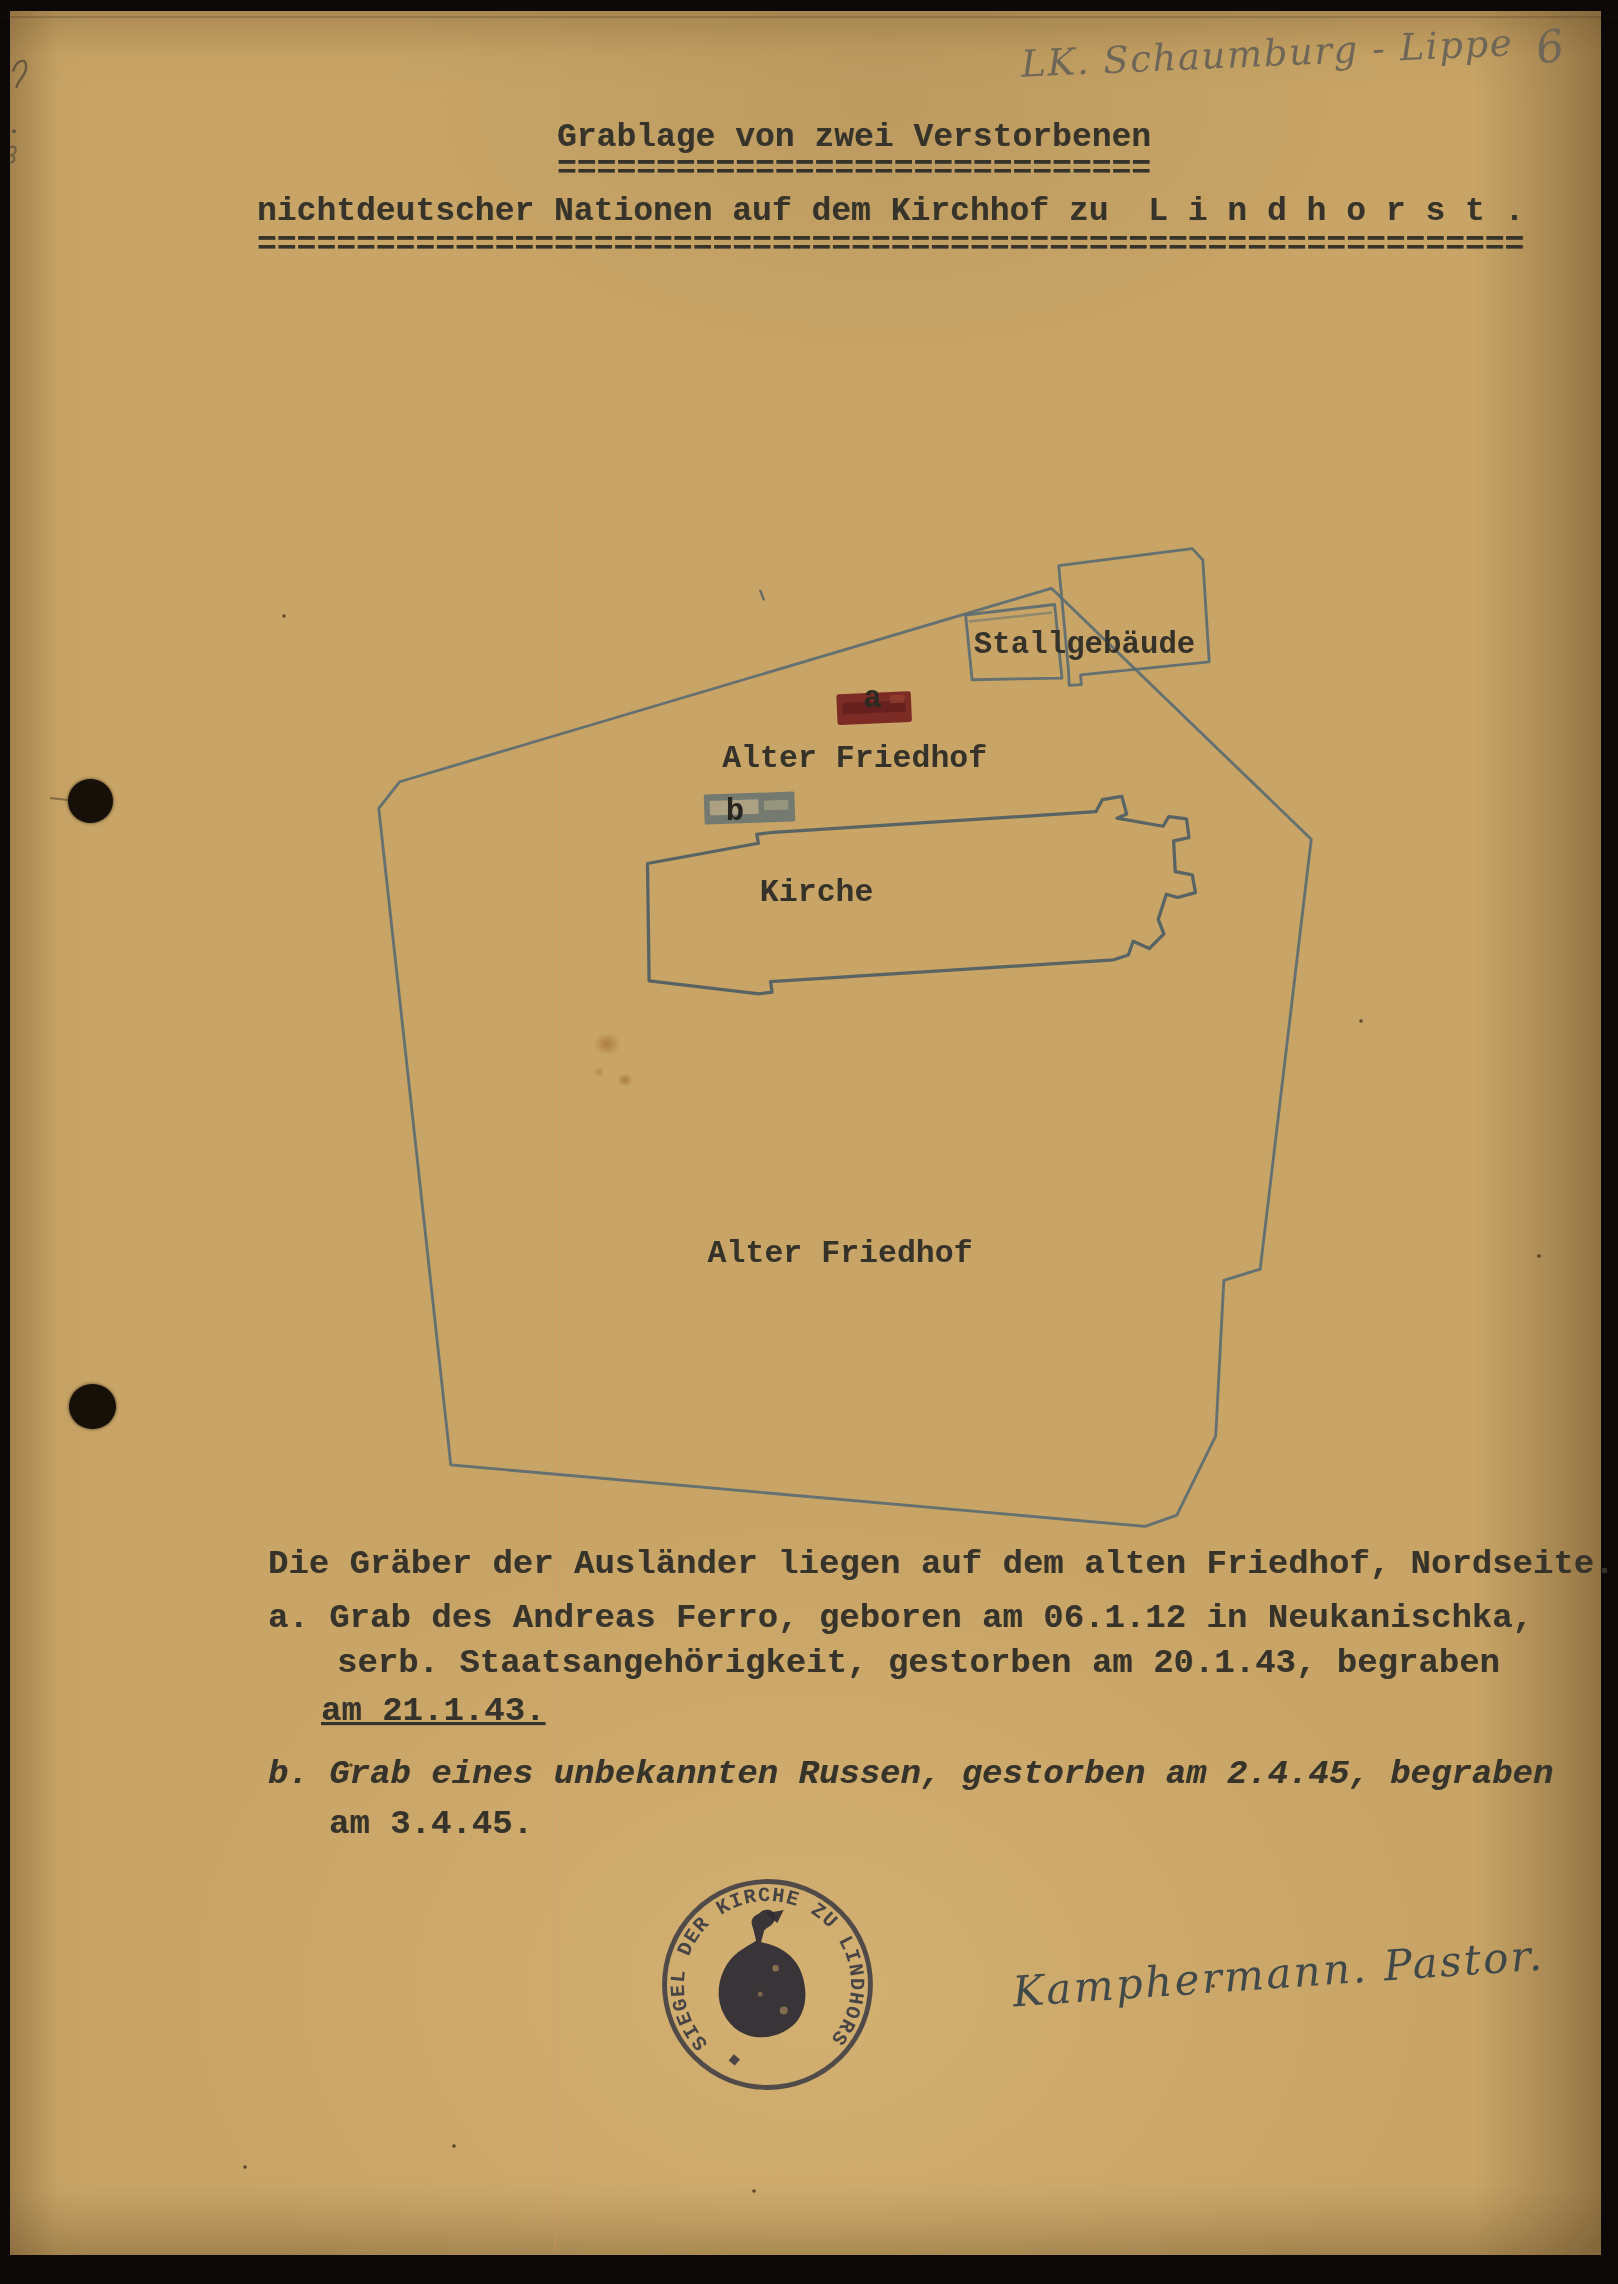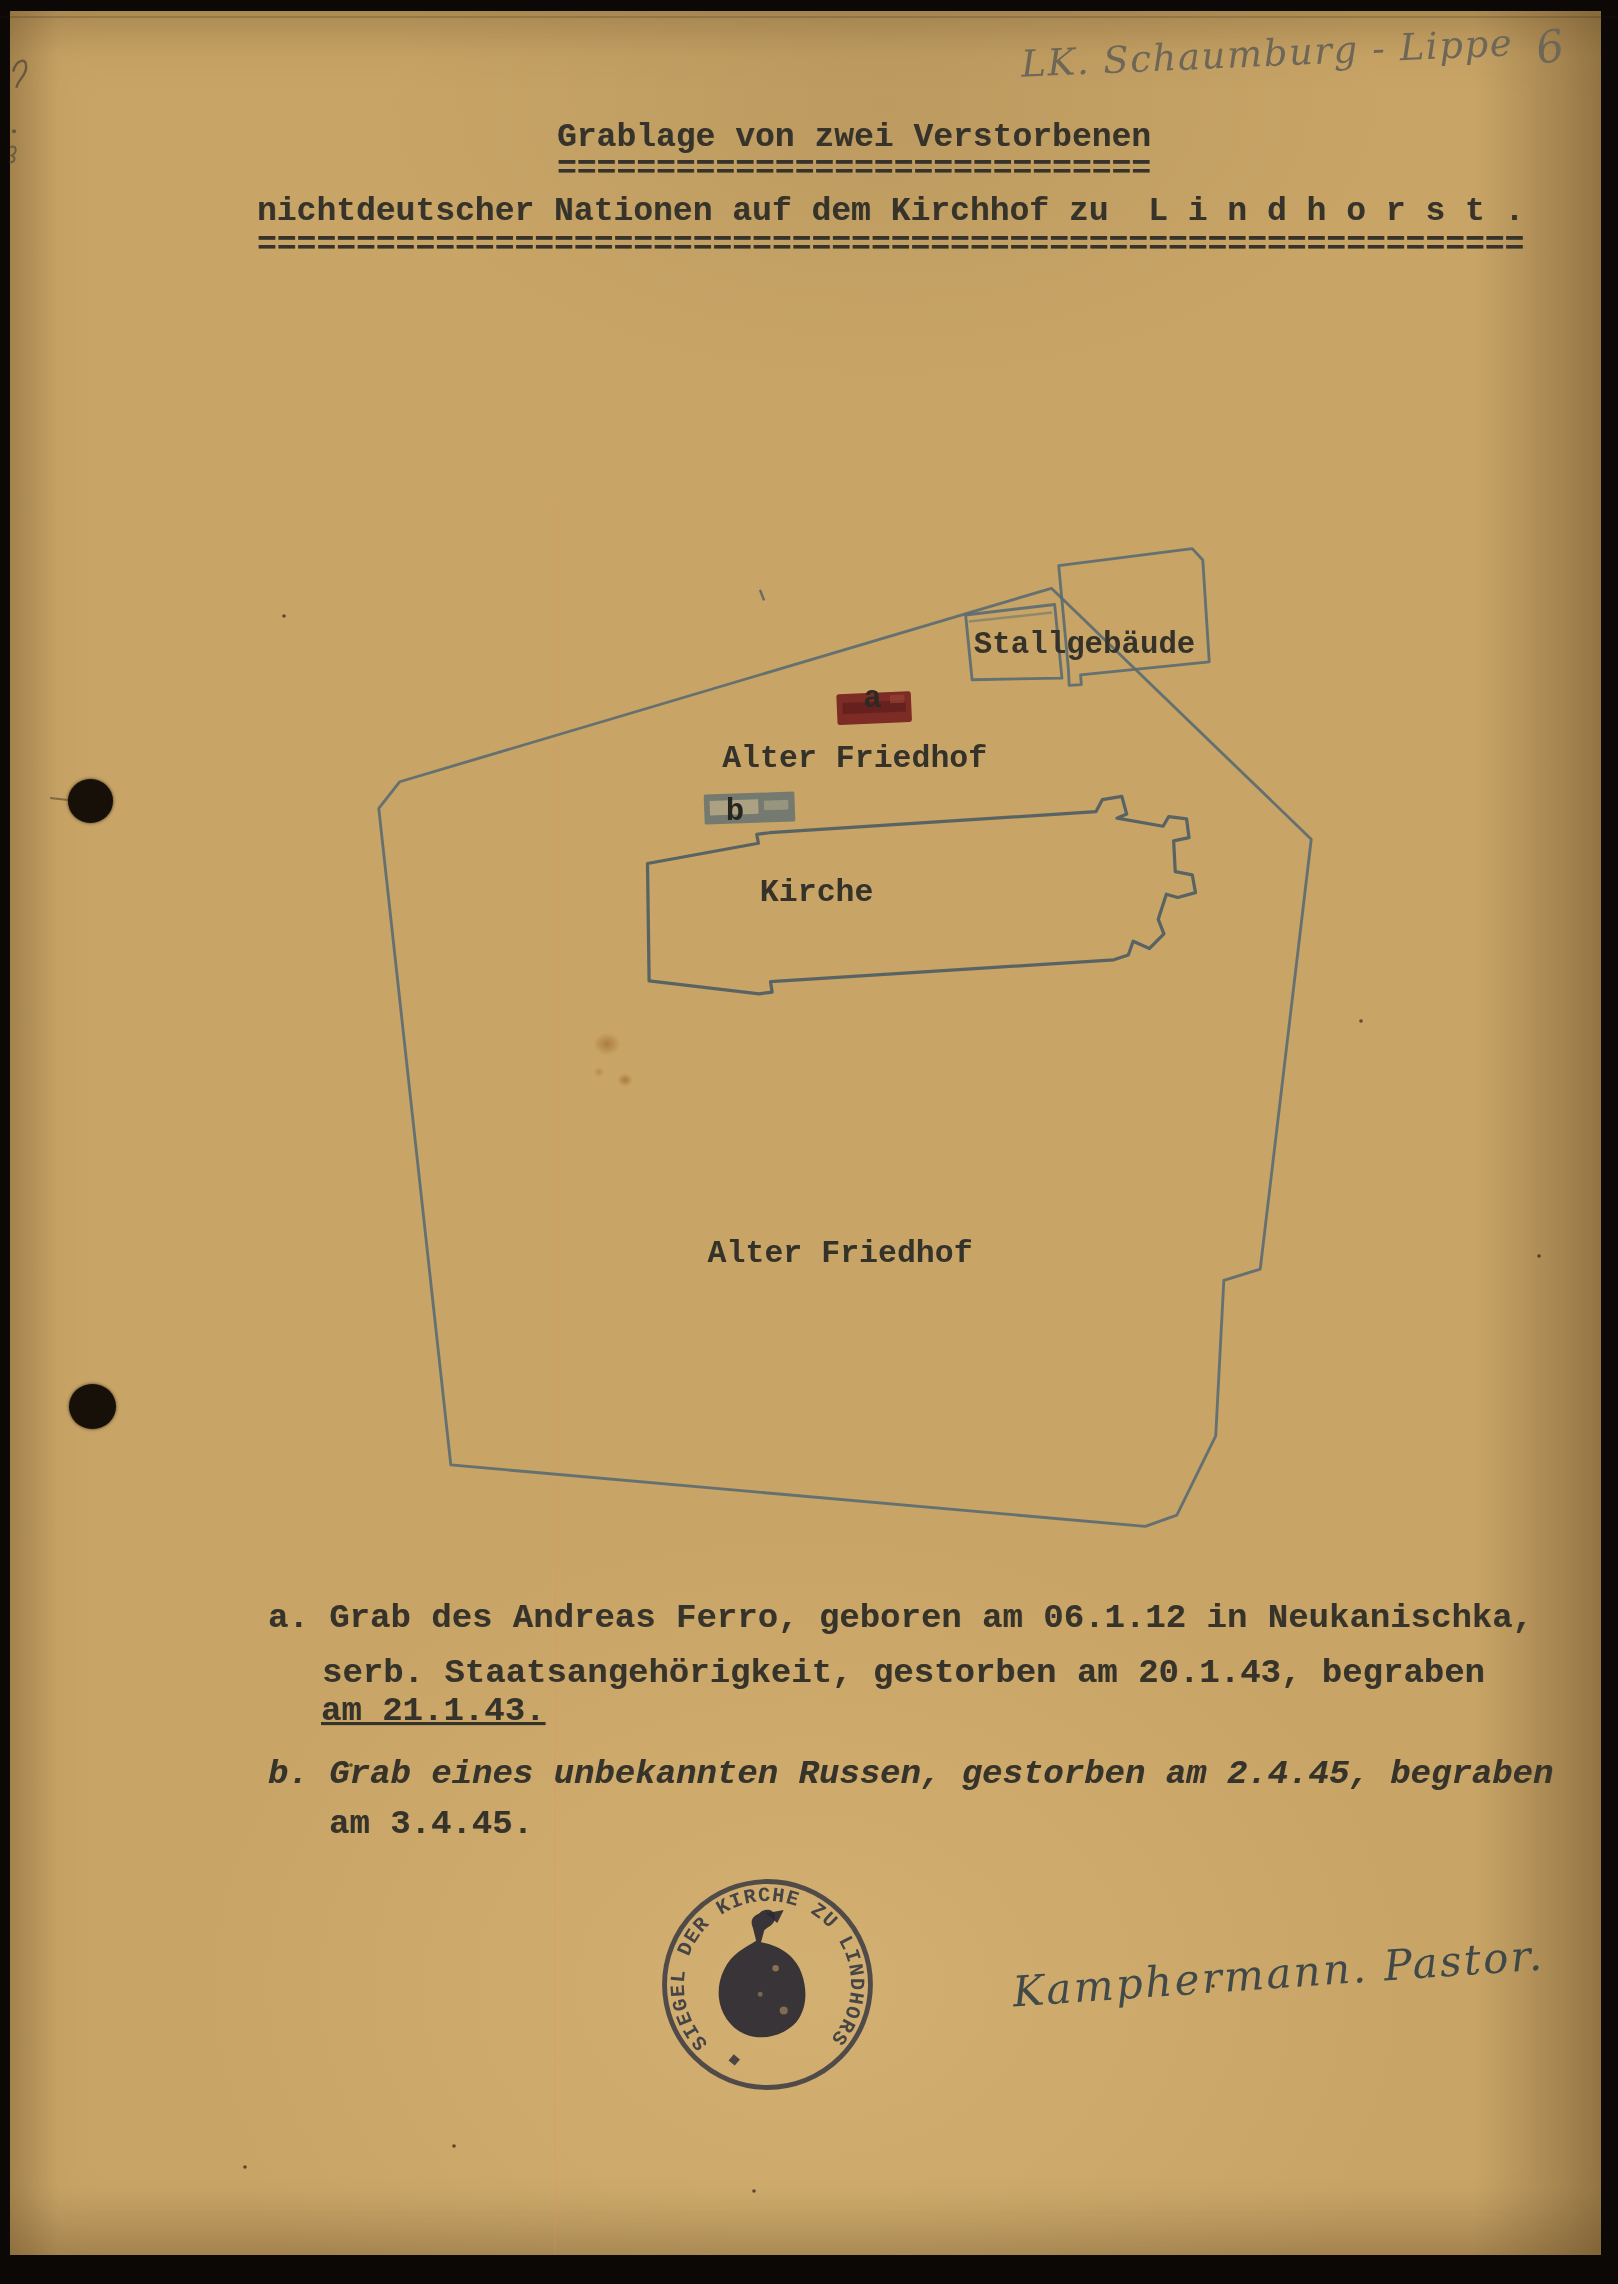--- a/index.html
+++ b/index.html
@@ -116,22 +116,23 @@
     </g>
     <text x="908" y="1013" font-size="38" fill="#26251f" text-anchor="middle">b</text>
 
     <text x="1340" y="807" font-size="38" fill="#35322a" text-anchor="middle">Stallgebäude</text>
 
     <text x="1009" y="1113" font-size="39" fill="#35322a" text-anchor="middle">Kirche</text>
 
     <text x="1038" y="1559" font-size="39" fill="#35322a" text-anchor="middle">Alter Friedhof</text>
   </svg>
 
+  <div class="tw" style="left:268px;top:1546px;">Die Gräber der Ausländer liegen auf dem alten Friedhof, Nordseite.</div>
   <div class="tw" style="left:268px;top:1600px;">a. Grab des Andreas Ferro, geboren am 06.1.12 in Neukanischka,</div>
-  <div class="tw" style="left:322px;top:1645px;margin-top:10px;">serb. Staatsangehörigkeit, gestorben am 20.1.43, begraben</div>
+  <div class="tw" style="left:337px;top:1645px;">serb. Staatsangehörigkeit, gestorben am 20.1.43, begraben</div>
   <div class="tw" style="left:321px;top:1693px;text-decoration:underline;">am 21.1.43.</div>
   <div class="tw" style="left:268px;top:1756px;font-style:italic;">b. Grab eines unbekannten Russen, gestorben am 2.4.45, begraben</div>
   <div class="tw" style="left:329px;top:1806px;">am 3.4.45.</div>
 
   <svg style="position:absolute;left:654px;top:1871px;" width="227" height="227" viewBox="0 0 280 280">
     <circle cx="140" cy="140" r="127" fill="none" stroke="#3a3a42" stroke-width="6" opacity=".85"></circle>
     <path id="stampArc" d="M 67.2,212.8 A 103,103 0 1 1 212.8,212.8" fill="none"></path>
     <text font-family="Liberation Serif, serif" font-size="25" letter-spacing="1.5" fill="#393941" opacity=".9">
       <textPath href="#stampArc" startOffset="0">SIEGEL DER KIRCHE ZU LINDHORST</textPath>
     </text>

